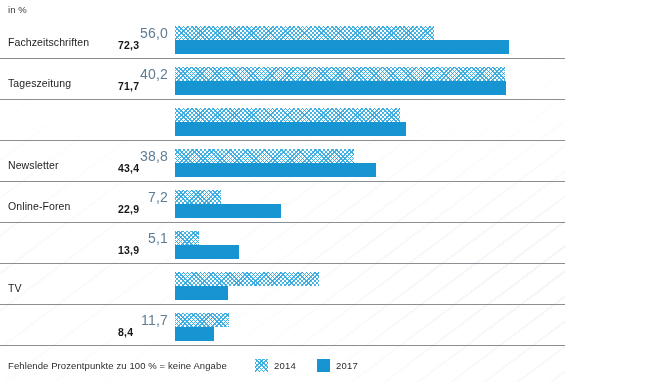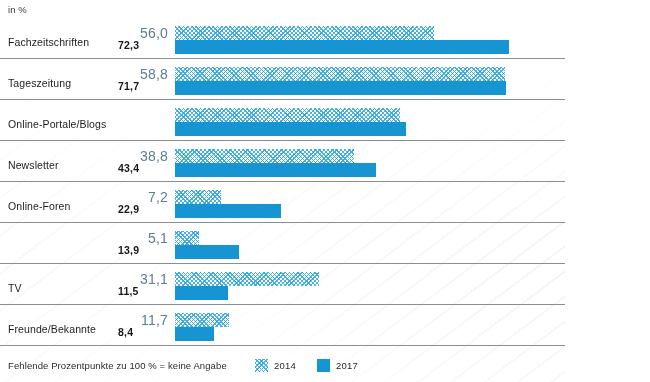--- a/index.html
+++ b/index.html
@@ -248,31 +248,30 @@
         </div>
         <div class="bars">
           <div class="bar bar-2014" style="width: 258.72px;"></div>
           <div class="bar bar-2017" style="width: 334.03px;"></div>
         </div>
         <div class="row-rule"></div>
       </div>
       <div class="row">
         <div class="cat-label">Tageszeitung</div>
         <div class="val-col">
-          <div class="val-old">58,8</div>
+          <div class="val-old">40,2</div>
           <div class="val-new">71,7</div>
         </div>
         <div class="bars">
           <div class="bar bar-2014" style="width: 329.87px;"></div>
           <div class="bar bar-2017" style="width: 331.25px;"></div>
         </div>
         <div class="row-rule"></div>
       </div>
       <div class="row">
-        <div class="cat-label">Online-Portale/Blogs</div>
         <div class="bars">
           <div class="bar bar-2014" style="width: 224.99px;"></div>
           <div class="bar bar-2017" style="width: 231px;"></div>
         </div>
         <div class="row-rule"></div>
       </div>
       <div class="row">
         <div class="cat-label">Newsletter</div>
         <div class="val-col">
           <div class="val-old">38,8</div>
@@ -302,32 +301,27 @@
           <div class="val-new">13,9</div>
         </div>
         <div class="bars">
           <div class="bar bar-2014" style="width: 23.56px;"></div>
           <div class="bar bar-2017" style="width: 64.22px;"></div>
         </div>
         <div class="row-rule"></div>
       </div>
       <div class="row">
         <div class="cat-label">TV</div>
-        <div class="val-col">
-          <div class="val-old">31,1</div>
-          <div class="val-new">11,5</div>
-        </div>
         <div class="bars">
           <div class="bar bar-2014" style="width: 143.68px;"></div>
           <div class="bar bar-2017" style="width: 53.13px;"></div>
         </div>
         <div class="row-rule"></div>
       </div>
       <div class="row">
-        <div class="cat-label">Freunde/Bekannte</div>
         <div class="val-col">
           <div class="val-old">11,7</div>
           <div class="val-new">8,4</div>
         </div>
         <div class="bars">
           <div class="bar bar-2014" style="width: 54.05px;"></div>
           <div class="bar bar-2017" style="width: 38.81px;"></div>
         </div>
         <div class="row-rule"></div>
       </div>

